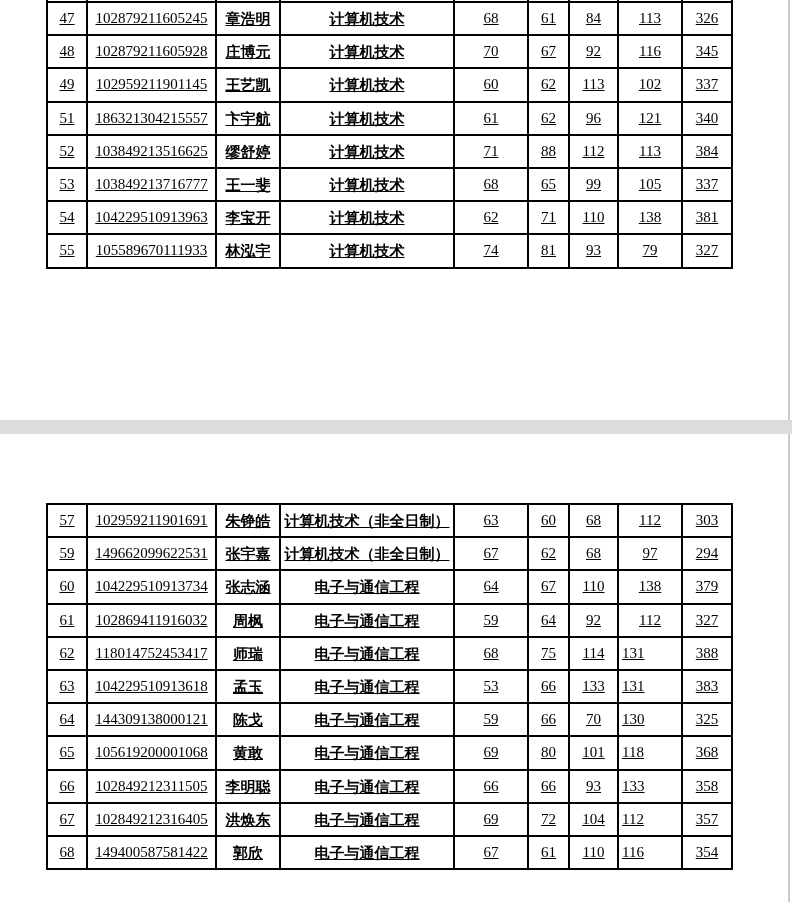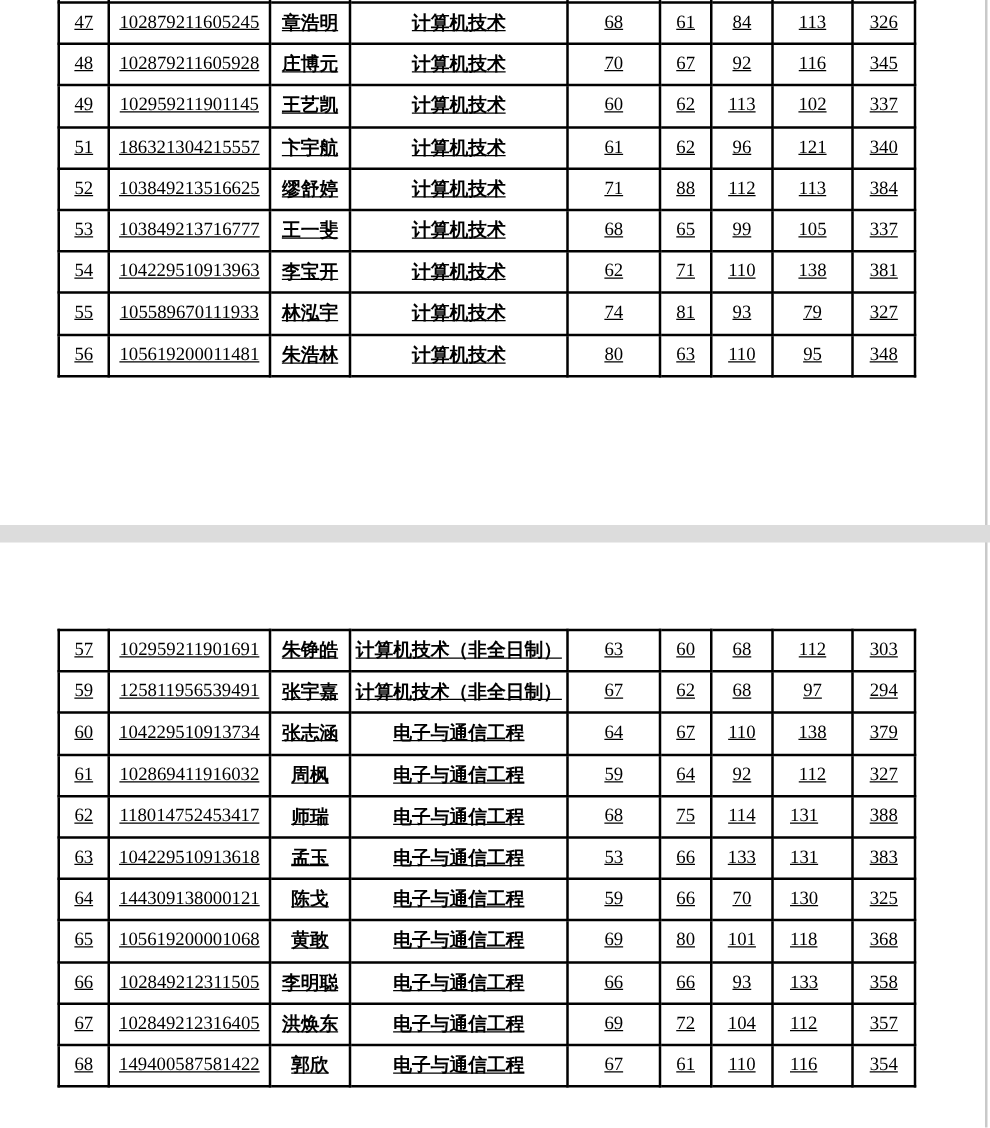--- a/index.html
+++ b/index.html
@@ -56,21 +56,21 @@
   table.score-table tr { height: 33.2px; text-decoration: underline; }
   table.score-table tr.cut-row { height: 2px; }
   table.score-table tr.cut-row td { border-top: none; }
   td.c-name, td.c-major {
     font-family: "Liberation Sans", "DejaVu Sans", sans-serif;
     font-size: 15.5px;
     font-weight: 600;
   }
   td.c-score.left {
     text-align: left;
-    padding-left: 13px;
+    padding-left: 3px;
   }
 </style>
 </head>
 <body>
 
 <div class="page-edge-line"></div>
 <div class="page-gap"></div>
 
 <table class="score-table tbl-1">
   <colgroup>
@@ -177,31 +177,20 @@
         <td class="c-no">55</td>
         <td class="c-id">105589670111933</td>
         <td class="c-name">林泓宇</td>
         <td class="c-major">计算机技术</td>
         <td class="c-score">74</td>
         <td class="c-score">81</td>
         <td class="c-score">93</td>
         <td class="c-score">79</td>
         <td class="c-score">327</td>
       </tr>
-      <tr>
-        <td class="c-no">56</td>
-        <td class="c-id">105619200011481</td>
-        <td class="c-name">朱浩林</td>
-        <td class="c-major">计算机技术</td>
-        <td class="c-score">80</td>
-        <td class="c-score">63</td>
-        <td class="c-score">110</td>
-        <td class="c-score">95</td>
-        <td class="c-score">348</td>
-      </tr>
     </tbody>
 </table>
 
 <table class="score-table tbl-2">
   <colgroup>
     <col style="width:40px">
       <col style="width:129px">
       <col style="width:64px">
       <col style="width:174px">
     <col style="width:74px">
@@ -217,21 +206,21 @@
         <td class="c-name">朱铮皓</td>
         <td class="c-major">计算机技术（非全日制）</td>
         <td class="c-score">63</td>
         <td class="c-score">60</td>
         <td class="c-score">68</td>
         <td class="c-score">112</td>
         <td class="c-score">303</td>
       </tr>
       <tr>
         <td class="c-no">59</td>
-        <td class="c-id">125811956539491</td>
+        <td class="c-id">149662099622531</td>
         <td class="c-name">张宇嘉</td>
         <td class="c-major">计算机技术（非全日制）</td>
         <td class="c-score">67</td>
         <td class="c-score">62</td>
         <td class="c-score">68</td>
         <td class="c-score">97</td>
         <td class="c-score">294</td>
       </tr>
       <tr>
         <td class="c-no">60</td>

